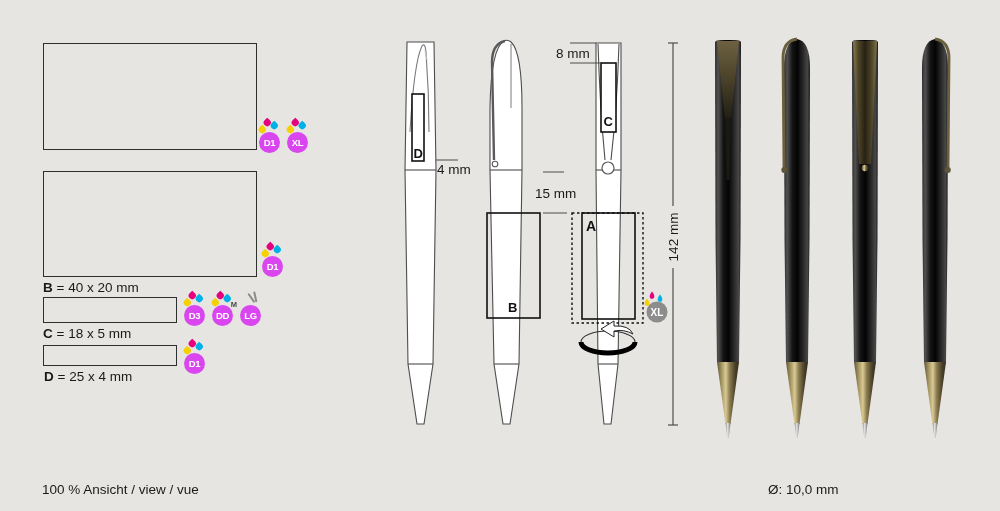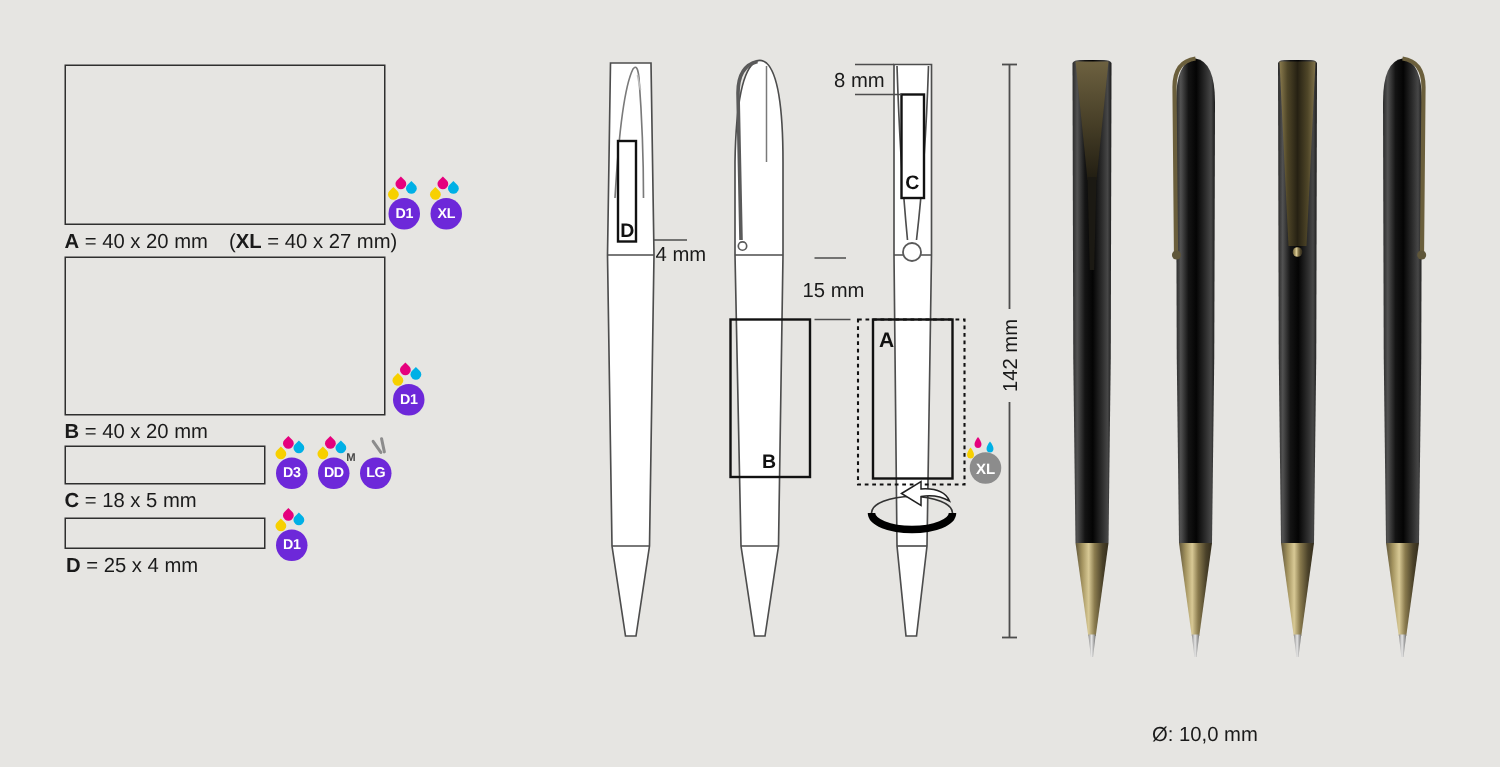--- a/index.html
+++ b/index.html
@@ -6,41 +6,40 @@
   .stage{position:relative;width:1000px;height:511px;background:#e6e5e2;
          font-family:"Liberation Sans",sans-serif;color:#1a1a1a;overflow:hidden}
   .title{position:absolute;left:40px;top:9px;font-size:15px;font-weight:bold}
   .rect{position:absolute;border:1.4px solid #2f2f2f;box-sizing:border-box;background:transparent}
   .alabel{position:absolute;font-size:13.5px;white-space:pre}
   .alabel b{font-weight:bold}
   .xlgap{margin-left:14px}
   .iconrow{position:absolute;display:flex;gap:5px}
   .picon{position:relative;width:23px;height:34px}
   .pcir{position:absolute;left:1px;bottom:0;width:21px;height:21px;border-radius:50%;
-        background:#6d28d9;color:#fff;font-size:9.5px;font-weight:bold;font-style:normal;
+        background:#d946ef;color:#fff;font-size:9.5px;font-weight:bold;font-style:normal;
         display:flex;align-items:center;justify-content:center;letter-spacing:-.3px}
   .dr{position:absolute;width:6.5px;height:6.5px;border-radius:0 50% 50% 50%;transform:rotate(45deg)}
   .dr-m{background:#e5007d;left:6px;top:0}
   .dr-c{background:#00b0e6;left:13px;top:3px}
   .dr-y{background:#f7d000;left:1px;top:7px}
   .ddm{position:absolute;right:-3px;top:8px;font-size:7.5px;font-weight:bold;color:#4a4a4a;font-style:normal}
   .ray{position:absolute;width:11px;height:1.6px;background:#8c8c8c;border-radius:1px}
   .ray1{left:7px;top:5px;transform:rotate(55deg)}
   .ray2{left:11px;top:4px;transform:rotate(78deg)}
   .caption{position:absolute;top:482px;font-size:13.5px}
   svg text{font-family:"Liberation Sans",sans-serif}
 </style>
 </head>
 <body>
 
 <div class="stage">
 
 
   <div class="rect" style="left:43px;top:43px;width:214px;height:107px"></div>
-  <div class="alabel" style="left:43px;top:153px"><b>A</b><span> = 40 x 20 mm</span><span class="xlgap">(</span><b>XL</b><span> = 40 x 27 mm)</span></div>
   <div class="iconrow" style="left:258px;top:119px">
     <span class="picon">
       <i class="dr dr-m"></i>
       <i class="dr dr-c"></i>
       <i class="dr dr-y"></i>
       <b class="pcir">D1</b>
     </span>
     <span class="picon">
       <i class="dr dr-m"></i>
       <i class="dr dr-c"></i>
@@ -227,15 +226,16 @@
 
     <g>
       <path d="M222,40 Q222,13 235,11 Q248,13 248,40 L247.5,210 L246,334 L224,334 L222.5,210 Z" fill="url(#gBody)"></path>
       <path d="M235,11 Q249,13 249,30 L248,140" fill="none" stroke="#6b5f3c" stroke-width="2.8"></path>
       <circle cx="247.8" cy="142" r="3" fill="#5f5639"></circle>
       <path d="M224,334 L232.5,396 L237.5,396 L246,334 Z" fill="url(#gGold)"></path>
       <path d="M232.5,395 L234.3,410 L235.7,410 L237.5,395 Z" fill="url(#gSilver)"></path>
     </g>
   </svg>
 
+  <div class="caption" style="left:42px">100 % Ansicht / view / vue</div>
   <div class="caption" style="left:768px">Ø: 10,0 mm</div>
 
 </div>
 
 </body></html>

